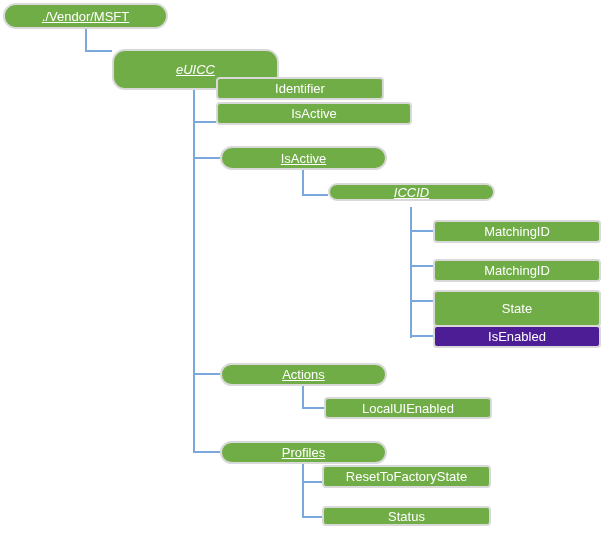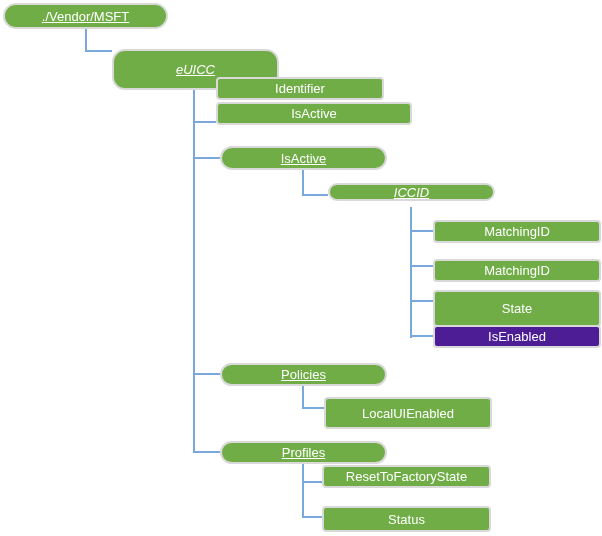--- a/index.html
+++ b/index.html
@@ -81,23 +81,23 @@
   <div class="node pill italic" style="left:328px;top:183px;width:167px;height:18px">ICCID</div>
 
   <div class="node rect" style="left:433px;top:220px;width:168px;height:23px">MatchingID</div>
 
   <div class="node rect" style="left:433px;top:259px;width:168px;height:23px">MatchingID</div>
 
   <div class="node rect" style="left:433px;top:290px;width:168px;height:37px">State</div>
 
   <div class="node rect blue" style="left:433px;top:325px;width:168px;height:23px">IsEnabled</div>
 
-  <div class="node pill" style="left:220px;top:363px;width:167px;height:23px">Policies</div>
+  <div class="node pill" style="left:220px;top:363px;width:167px;height:23px">Actions</div>
 
-  <div class="node rect" style="left:324px;top:397px;width:168px;height:32px">LocalUIEnabled</div>
+  <div class="node rect" style="left:324px;top:397px;width:168px;height:22px">LocalUIEnabled</div>
 
   <div class="node pill" style="left:220px;top:441px;width:167px;height:23px">Profiles</div>
 
   <div class="node rect" style="left:322px;top:465px;width:169px;height:23px">ResetToFactoryState</div>
 
-  <div class="node rect" style="left:322px;top:506px;width:169px;height:26px">Status</div>
+  <div class="node rect" style="left:322px;top:506px;width:169px;height:20px">Status</div>
 
 </div>
 
 </body></html>

